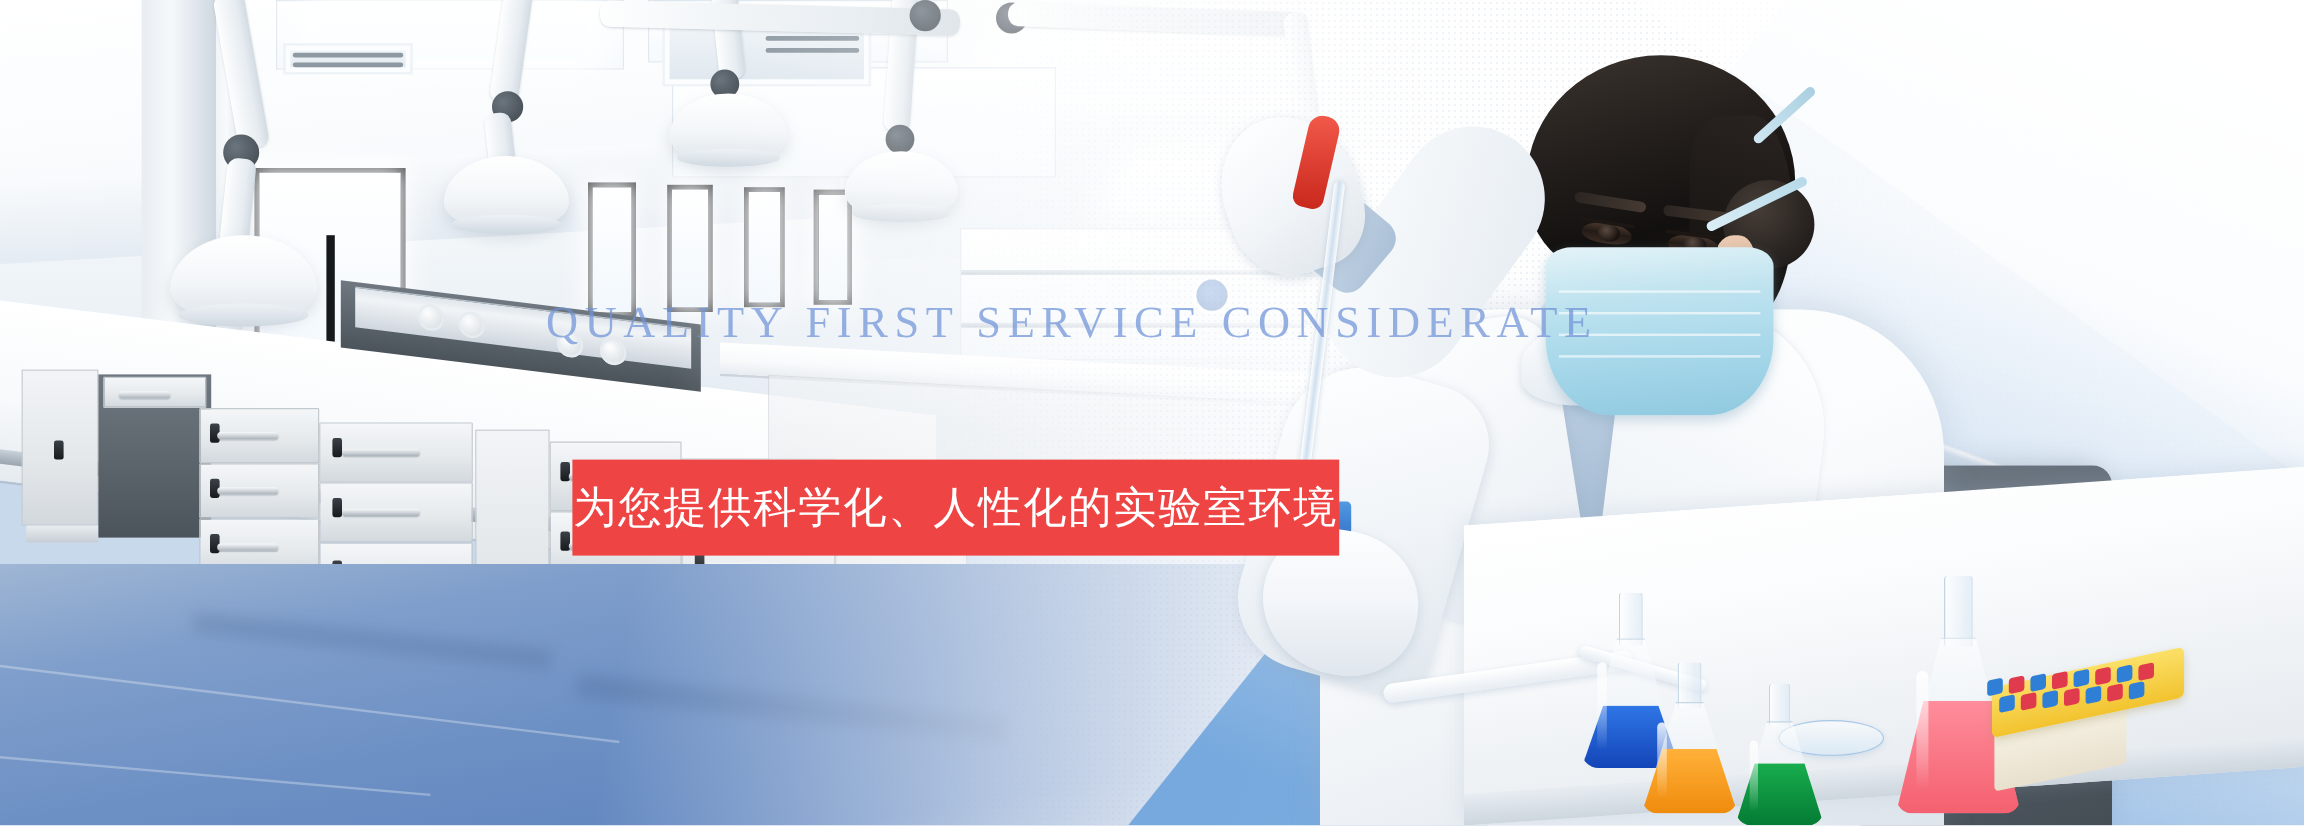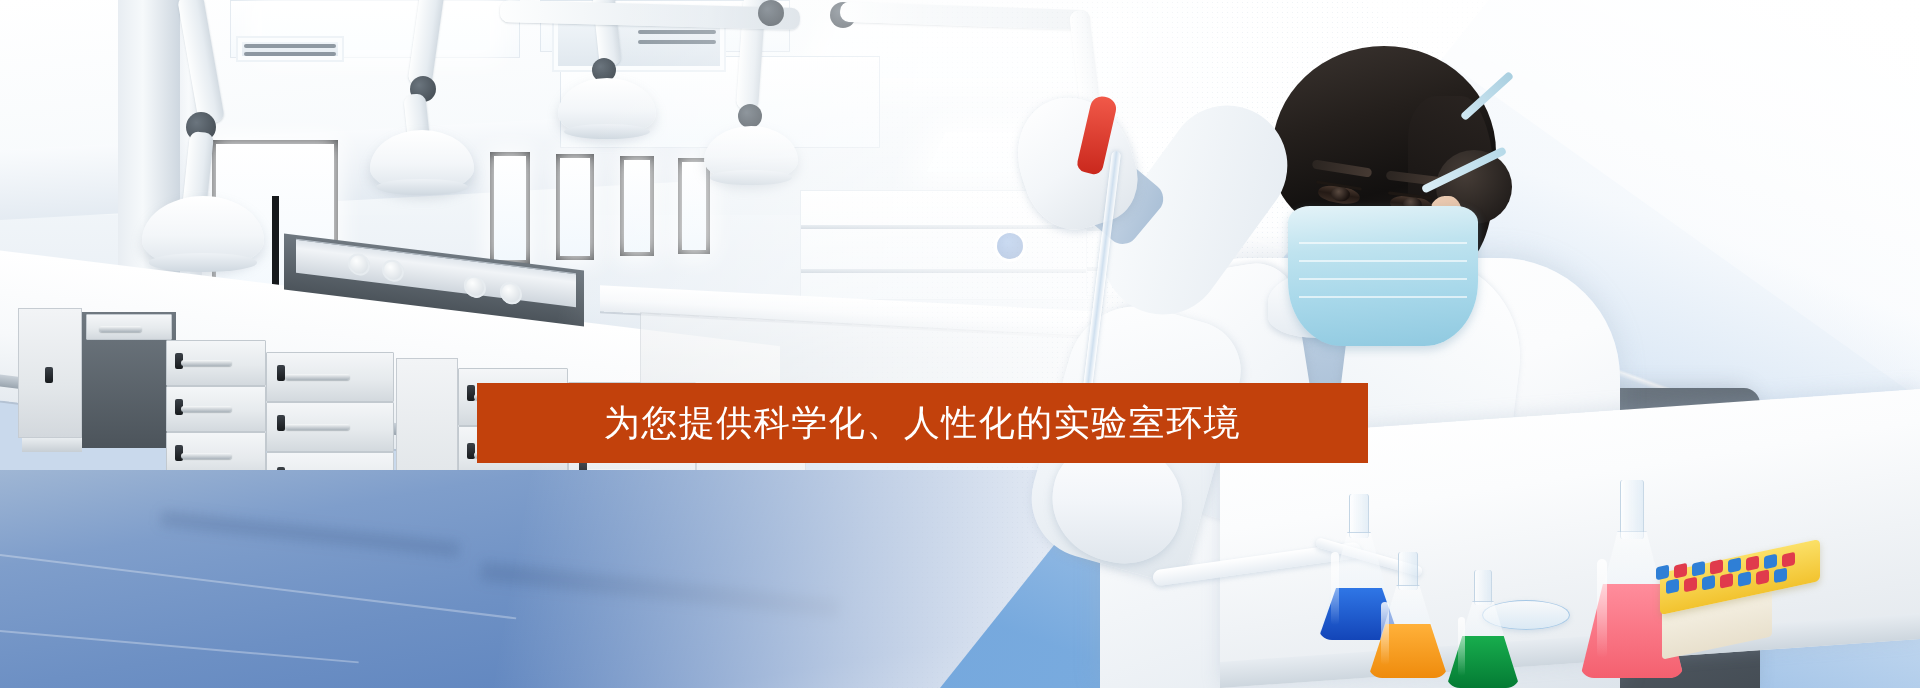--- a/index.html
+++ b/index.html
@@ -401,22 +401,22 @@
     position:absolute; left:727px; top:300px;
     font-family:"DejaVu Sans", sans-serif;
     font-weight:bold;
     font-size:62px; line-height:1.05; letter-spacing:2px;
     color:#1a52c0;
     white-space:nowrap;
     text-shadow:0 1px 2px rgba(255,255,255,.45);
   }
   .subbar{
     position:absolute; left:477px; top:383px;
-    width:891px; height:80px;
-    background:#c2410c;
+    width:639px; height:80px;
+    background:#ef4444;
     display:flex; align-items:center; justify-content:center;
   }
   .subbar-text{
     font-family:"DejaVu Sans", sans-serif;
     font-size:36px; letter-spacing:1.5px;
     color:#ffffff; white-space:nowrap;
   }
 </style>
 </head>
 <body>
@@ -681,20 +681,21 @@
     <span class="tipcap" style="left:14px;top:16px;background:#2f7fd6;"></span>
     <span class="tipcap" style="left:32px;top:18px;background:#e03b4c;"></span>
     <span class="tipcap" style="left:50px;top:20px;background:#2f7fd6;"></span>
     <span class="tipcap" style="left:68px;top:22px;background:#e03b4c;"></span>
     <span class="tipcap" style="left:86px;top:24px;background:#2f7fd6;"></span>
     <span class="tipcap" style="left:104px;top:26px;background:#e03b4c;"></span>
     <span class="tipcap" style="left:122px;top:28px;background:#2f7fd6;"></span>
   </div>
 
   <div class="layer text-block">
+    <div class="eyebrow">QUALITY FIRST SERVICE CONSIDERATE</div>
 
 
     <div class="subbar">
       <span class="subbar-text">为您提供科学化、人性化的实验室环境</span>
     </div>
   </div>
 
 </div>
 
 </body></html>

